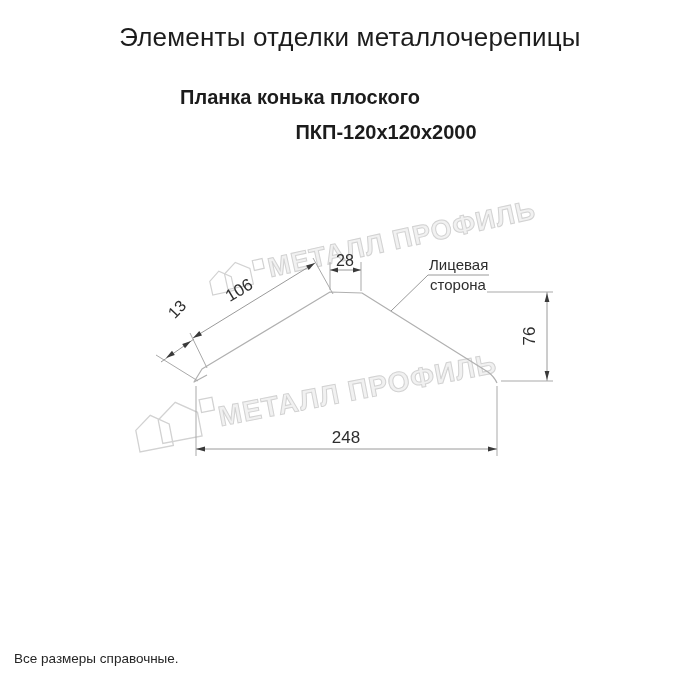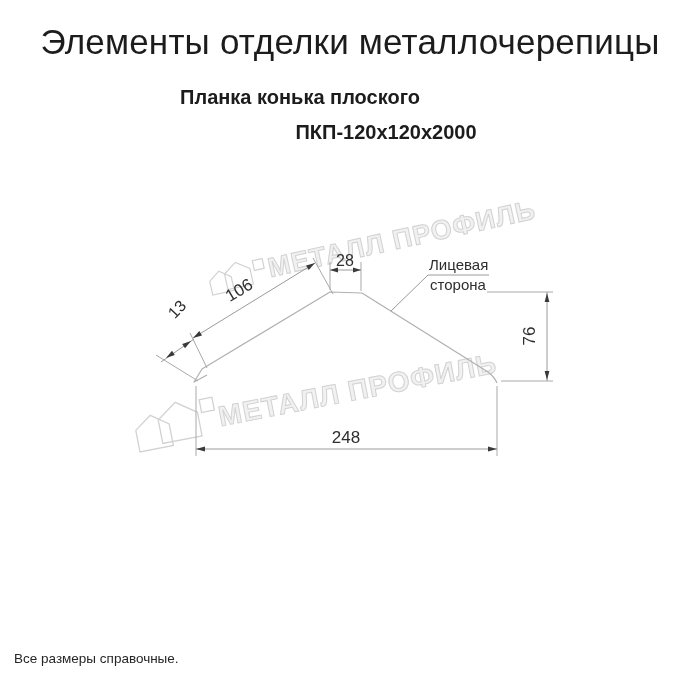--- a/index.html
+++ b/index.html
@@ -1,20 +1,20 @@
 <!DOCTYPE html>
 <html><head>
 <meta charset="utf-8">
 <style>
   html,body{margin:0;padding:0;}
   body{width:700px;height:700px;background:#ffffff;position:relative;overflow:hidden;
        font-family:"Liberation Sans", sans-serif;}
   .stage{position:absolute;left:0;top:0;width:700px;height:700px;background:#fff;}
   .page-title{position:absolute;left:0;top:22px;width:700px;text-align:center;
-              font-size:35px;font-weight:400;color:#1c1c1c;letter-spacing:0.2px;}
+              font-size:26px;font-weight:400;color:#1c1c1c;letter-spacing:0.2px;}
   .product-name{position:absolute;left:0;top:86px;width:600px;text-align:center;
               font-size:20px;font-weight:700;color:#1c1c1c;}
   .product-code{position:absolute;left:0;top:121px;width:700px;text-align:center;
               font-size:20px;font-weight:700;color:#1c1c1c;margin-left:36px;}
   .drawing-svg{position:absolute;left:0;top:0;width:700px;height:700px;}
   .footer-notes{position:absolute;left:14px;top:649px;font-size:13.5px;color:#262626;
               line-height:19px;text-align:right;}
   .dim-text{font-family:"Liberation Sans", sans-serif;fill:#2e2e2e;}
   .wm-text{font-family:"Liberation Sans", sans-serif;font-weight:700;
            fill:#f1f1f1;stroke:#d2d2d2;stroke-width:1;letter-spacing:1px;}

